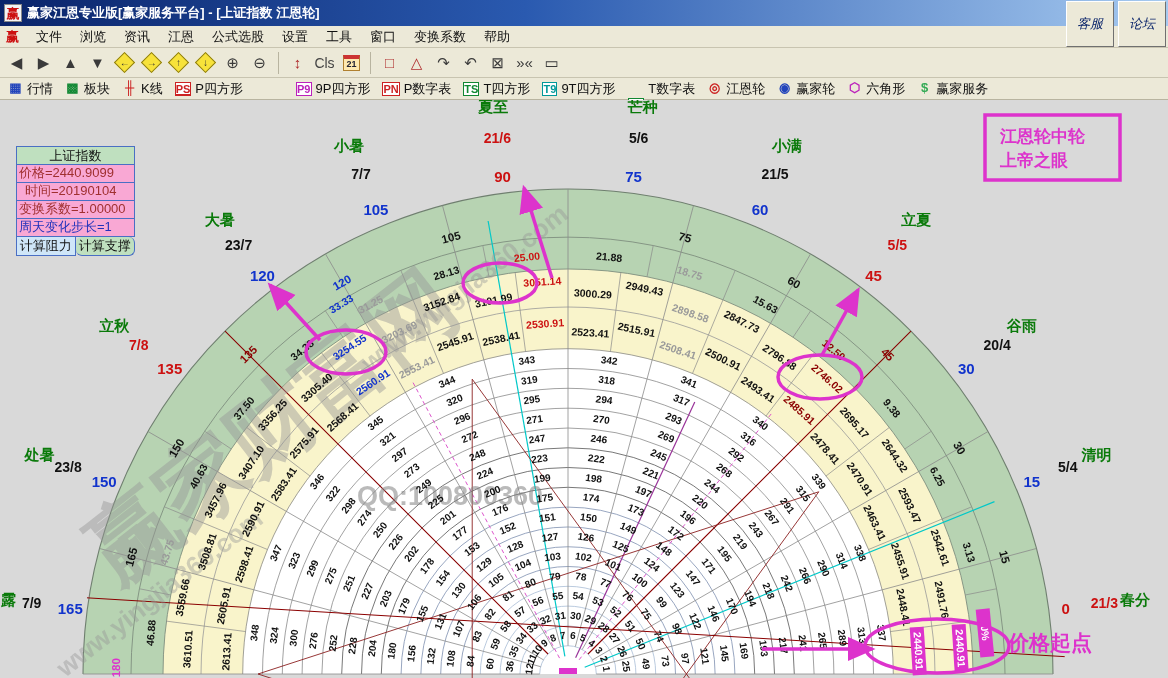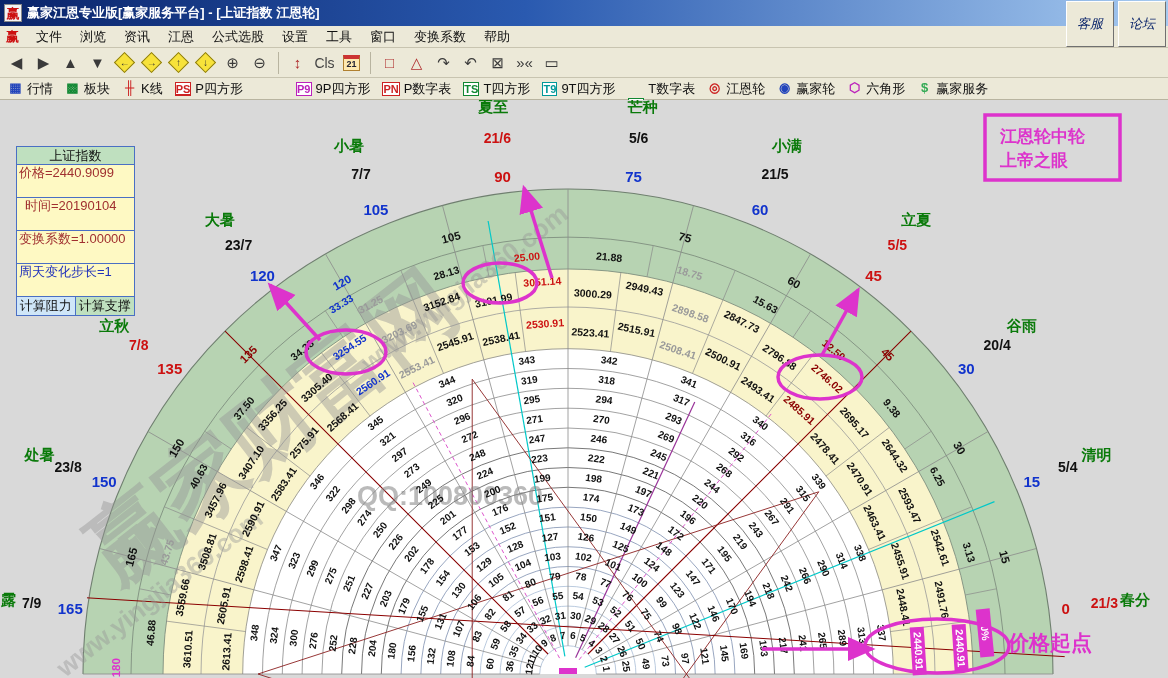--- a/index.html
+++ b/index.html
@@ -30,25 +30,25 @@
 
   
   #toolbar2 { height:22px; background:#ece9d8; border-bottom:1px solid #b8b4a0; display:flex; align-items:center; font-size:13px; color:#111; padding-left:4px; gap:1px;}
   .t2 { display:flex; align-items:center; gap:4px; padding:1px 7px 1px 4px; }
   .t2 .ic { font-size:11px; font-weight:bold; min-width:15px; height:14px; line-height:12px; text-align:center; border:1px solid currentColor; background:#fff;}
   .t2 .ic.noborder { border:none; background:none; font-size:13px; }
 
   
   #panel { position:absolute; left:16px; top:100px; width:119px; z-index:5; font-size:13px;margin-top:46px; }
   #panel-title { background:#bfe0bf; border:1px solid #4a6fc4; text-align:center; height:19px; line-height:17px; color:#111; }
-  .pfield { background:#fef9c3; border:1px solid #4a6fc4; border-top:none; height:33px; line-height:16px; padding-left:2px; white-space:nowrap; overflow:hidden;}
+  .pfield { background:#f9a8d4; border:1px solid #4a6fc4; border-top:none; height:18px; line-height:16px; padding-left:2px; white-space:nowrap; overflow:hidden;}
   #panel-buttons { display:flex; }
   .pbtn { width:60px; height:19px; line-height:17px; text-align:center; border:1px solid #4a6fc4; border-top:none; color:#111;}
   .pbtn.blue { background:#cfe6f8; }
-  .pbtn.green { background:#bfe0bf; border-left:none; }
+  .pbtn.green { background:#bfe0bf; border-left:none;border-radius:6px; }
 
   
   #chart { position:absolute; left:0; top:100px; width:1168px; height:578px; background:#d9d9d9; }
   svg text { font-family:"Liberation Sans",sans-serif; }
 </style>
 </head>
 <body>
 <div id="window">
 
   <div id="titlebar">

